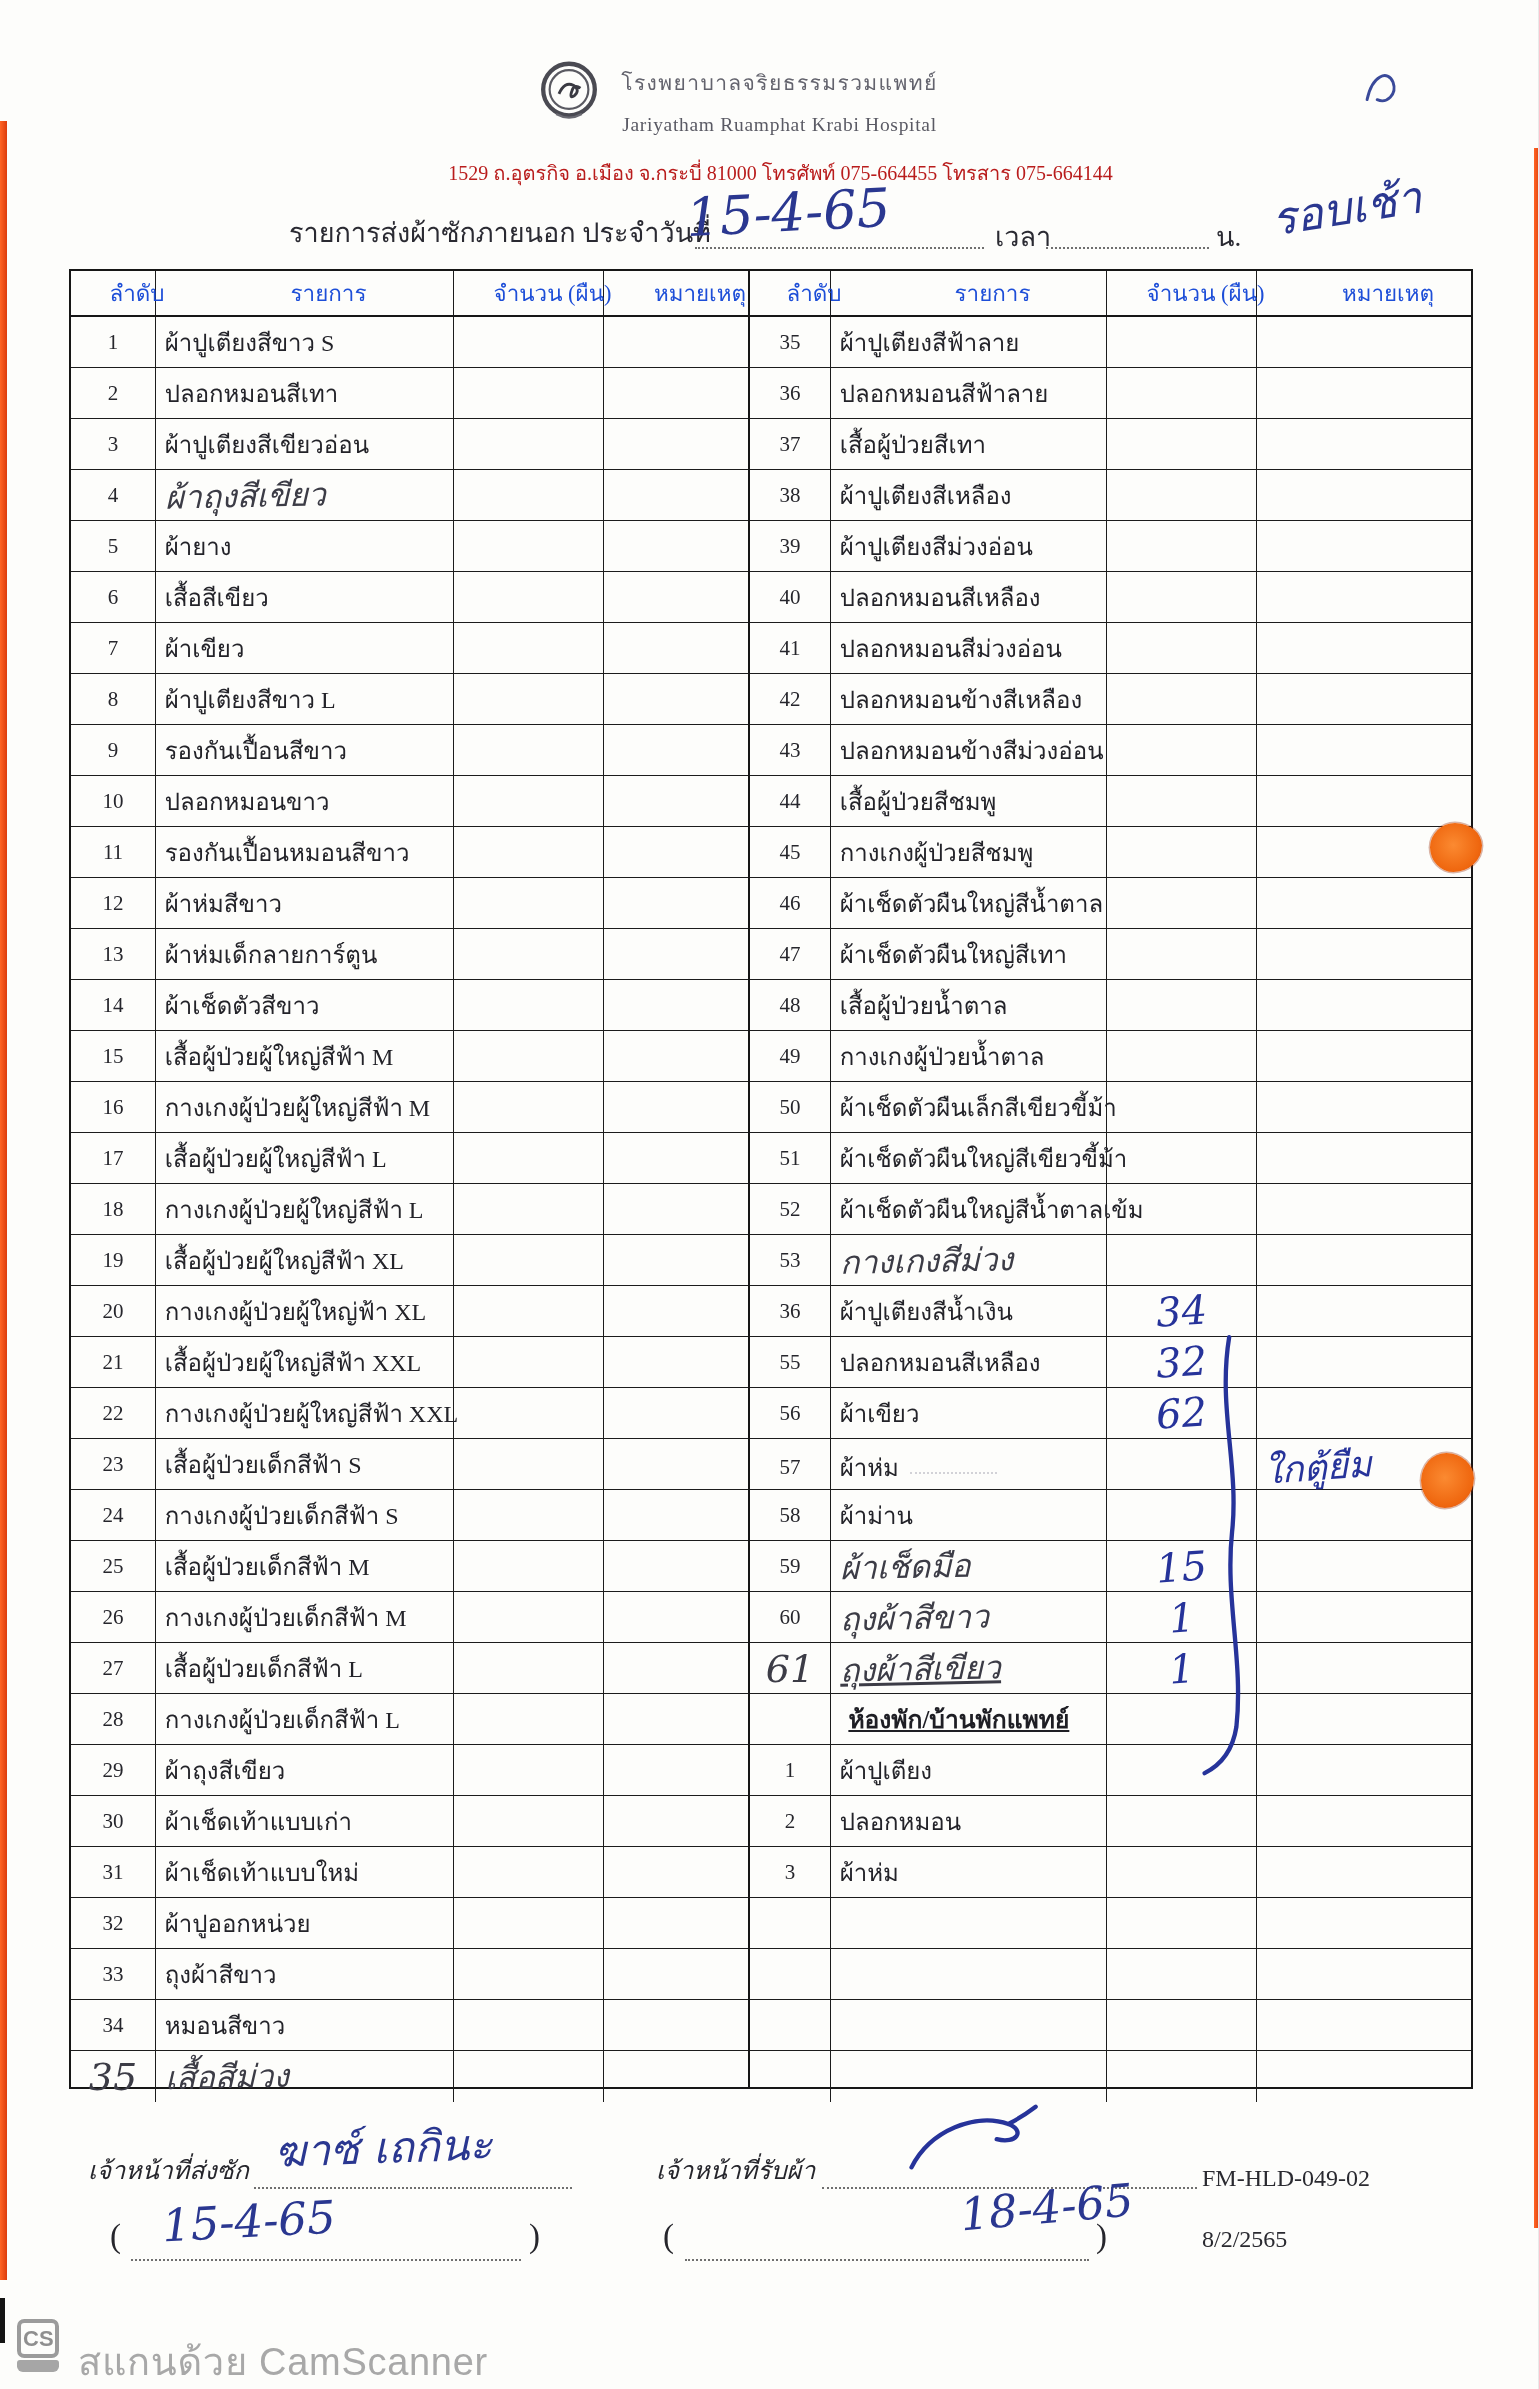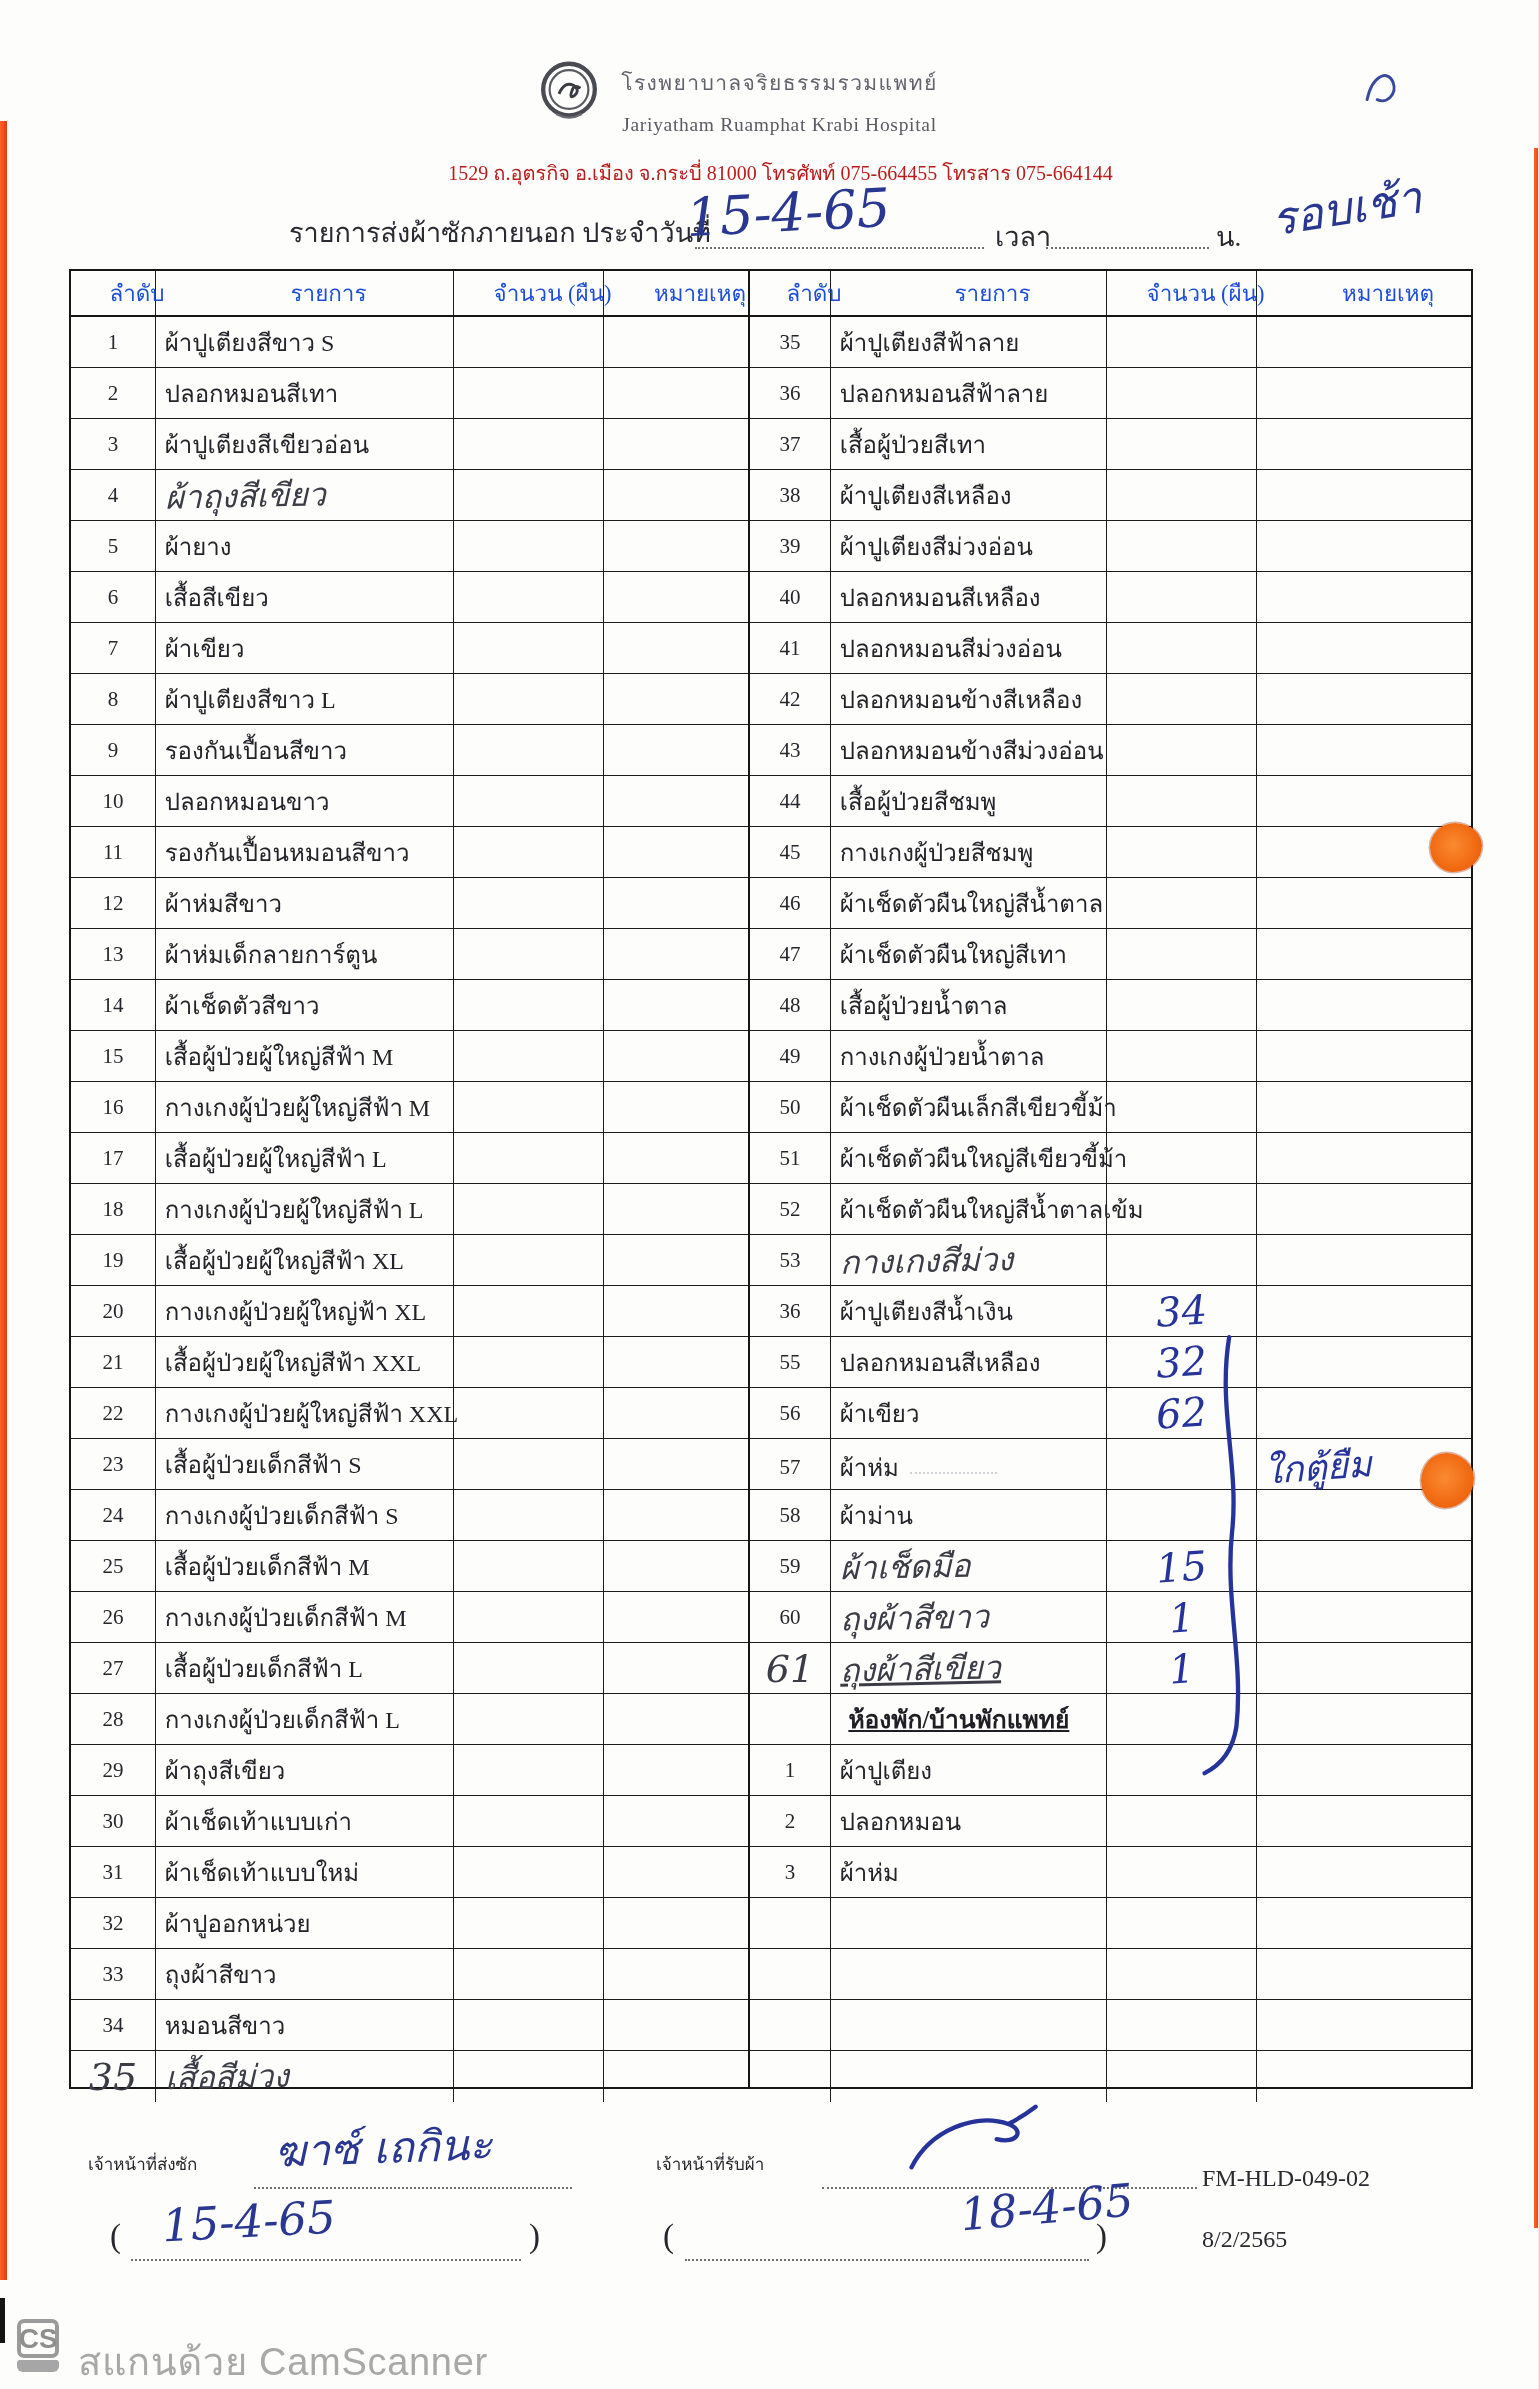--- a/index.html
+++ b/index.html
@@ -34,32 +34,32 @@
   .c-qty{justify-content:center;}
   .c-note{padding-left:7.2px;}
   .no-hw{font-family:"DejaVu Serif",serif;font-style:italic;font-size:38px;color:#3c3c46;}
   .item-hw{font-family:"DejaVu Serif",serif;font-style:italic;font-size:32px;color:#3c3c46;transform:rotate(-1.2deg);}
   .item-u{text-decoration:underline;}
   .qty-hw{font-family:"DejaVu Serif",serif;font-style:italic;font-size:40px;color:#26339a;transform:rotate(-4deg);}
   .note-hw{font-family:"DejaVu Serif",serif;font-style:italic;font-size:36px;color:#26339a;transform:rotate(-4deg);}
   .section-label{font-size:24.6px;font-weight:bold;text-decoration:underline;color:#1e1e24;padding-left:8.7px;}
   .scrib{display:inline-block;width:87px;height:11.6px;border-bottom:2.9px dotted #c4c4cc;margin-left:11.6px;opacity:.75;}
   
-  .f-label{font-size:17px;color:#26262c;}
+  .f-label{font-size:25px;color:#26262c;font-style:italic;}
   .paren{font-size:33px;color:#26262c;}
   .fm{font-size:24px;color:#2a2a30;}
   
   .edge{background:linear-gradient(90deg,#ff6524,#dd3c0c);filter:blur(0.4px);}
   .blob{background:radial-gradient(circle at 45% 45%,#fb8a31,#ef670f 65%,#d8490e);
         border-radius:48% 52% 55% 45%/50% 46% 54% 50%;box-shadow:0 0 0 1.4px rgba(150,40,5,.35);}
   
   .cs-box{width:46px;height:55px;}
   .cs-top{width:42px;height:39px;border:4.3px solid #9b9b9b;border-radius:7.2px;box-sizing:border-box;
           display:flex;align-items:center;justify-content:center;
-          font-family:"Liberation Sans",sans-serif;font-weight:bold;font-size:28px;color:#8f8f8f;}
+          font-family:"Liberation Sans",sans-serif;font-weight:bold;font-size:22px;color:#8f8f8f;}
   .cs-bot{width:42px;height:11.6px;background:#a6a6a6;border-radius:2.9px 2.9px 5.8px 5.8px;margin-top:2.2px;}
   .cs-text{font-family:"Liberation Sans",sans-serif;font-size:38px;color:#a8a8a8;letter-spacing:0.7px;}
   svg.overlay{pointer-events:none;}
 </style>
 </head>
 <body>
 
 <div id="page">
 
   <div class="abs" style="left:536px;top:58px;width:66px;height:66px;">

